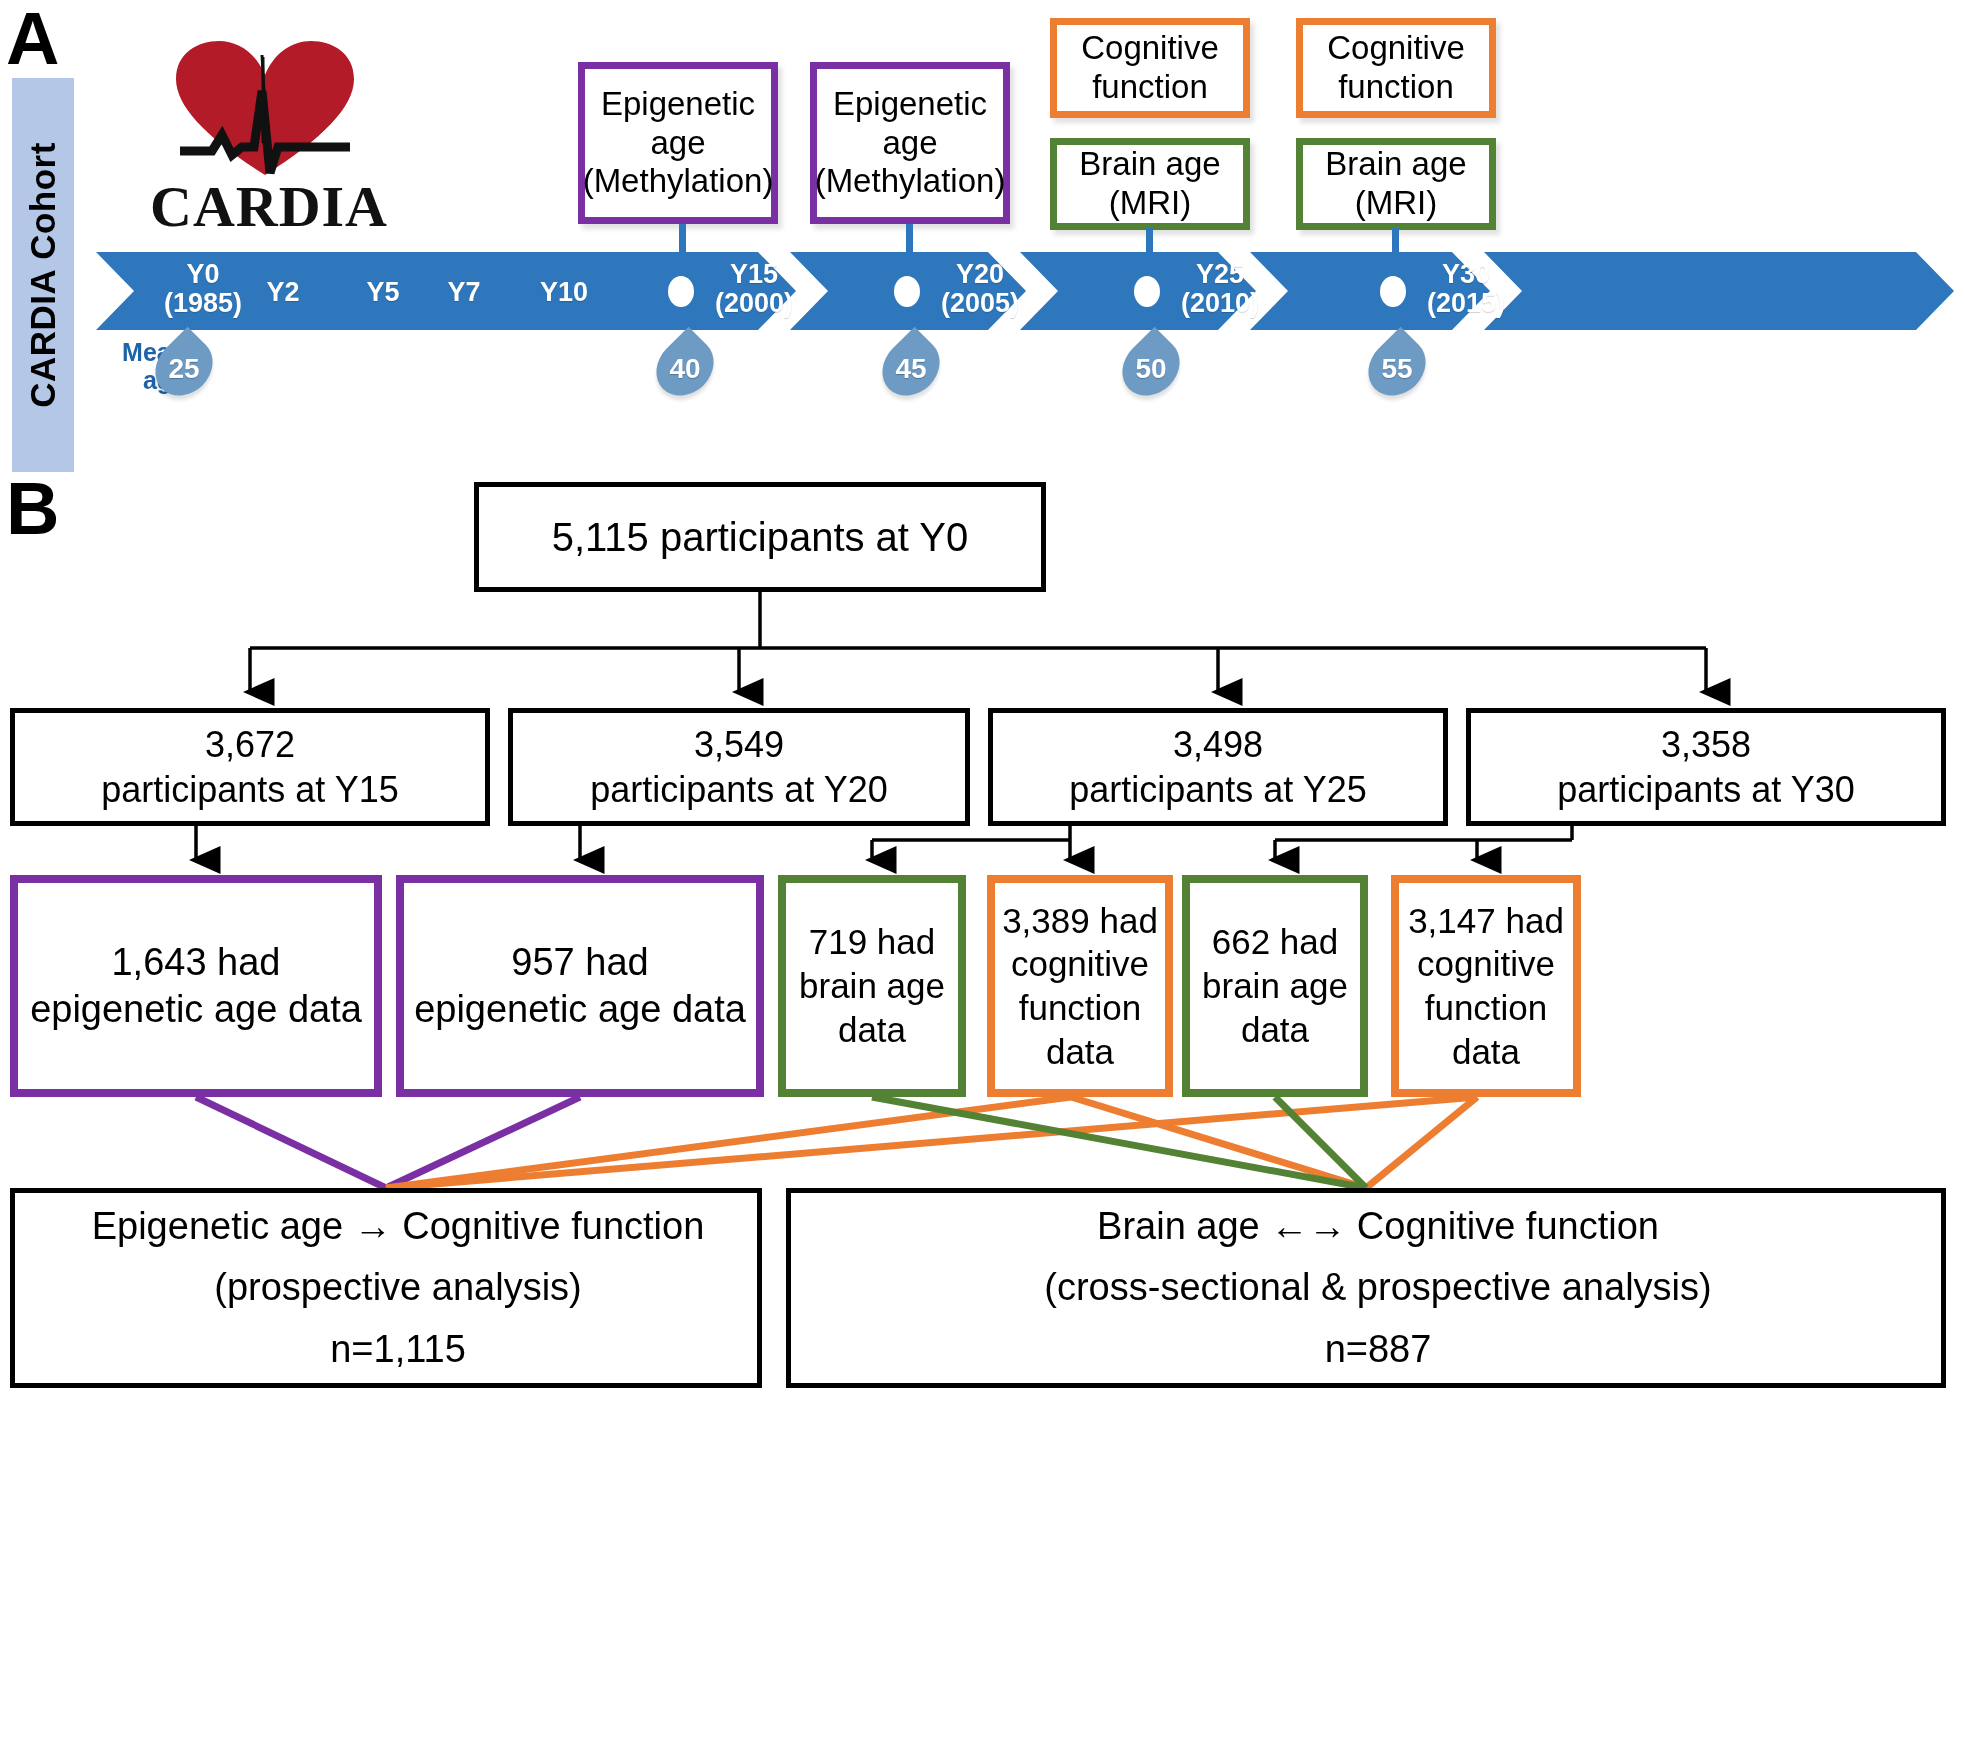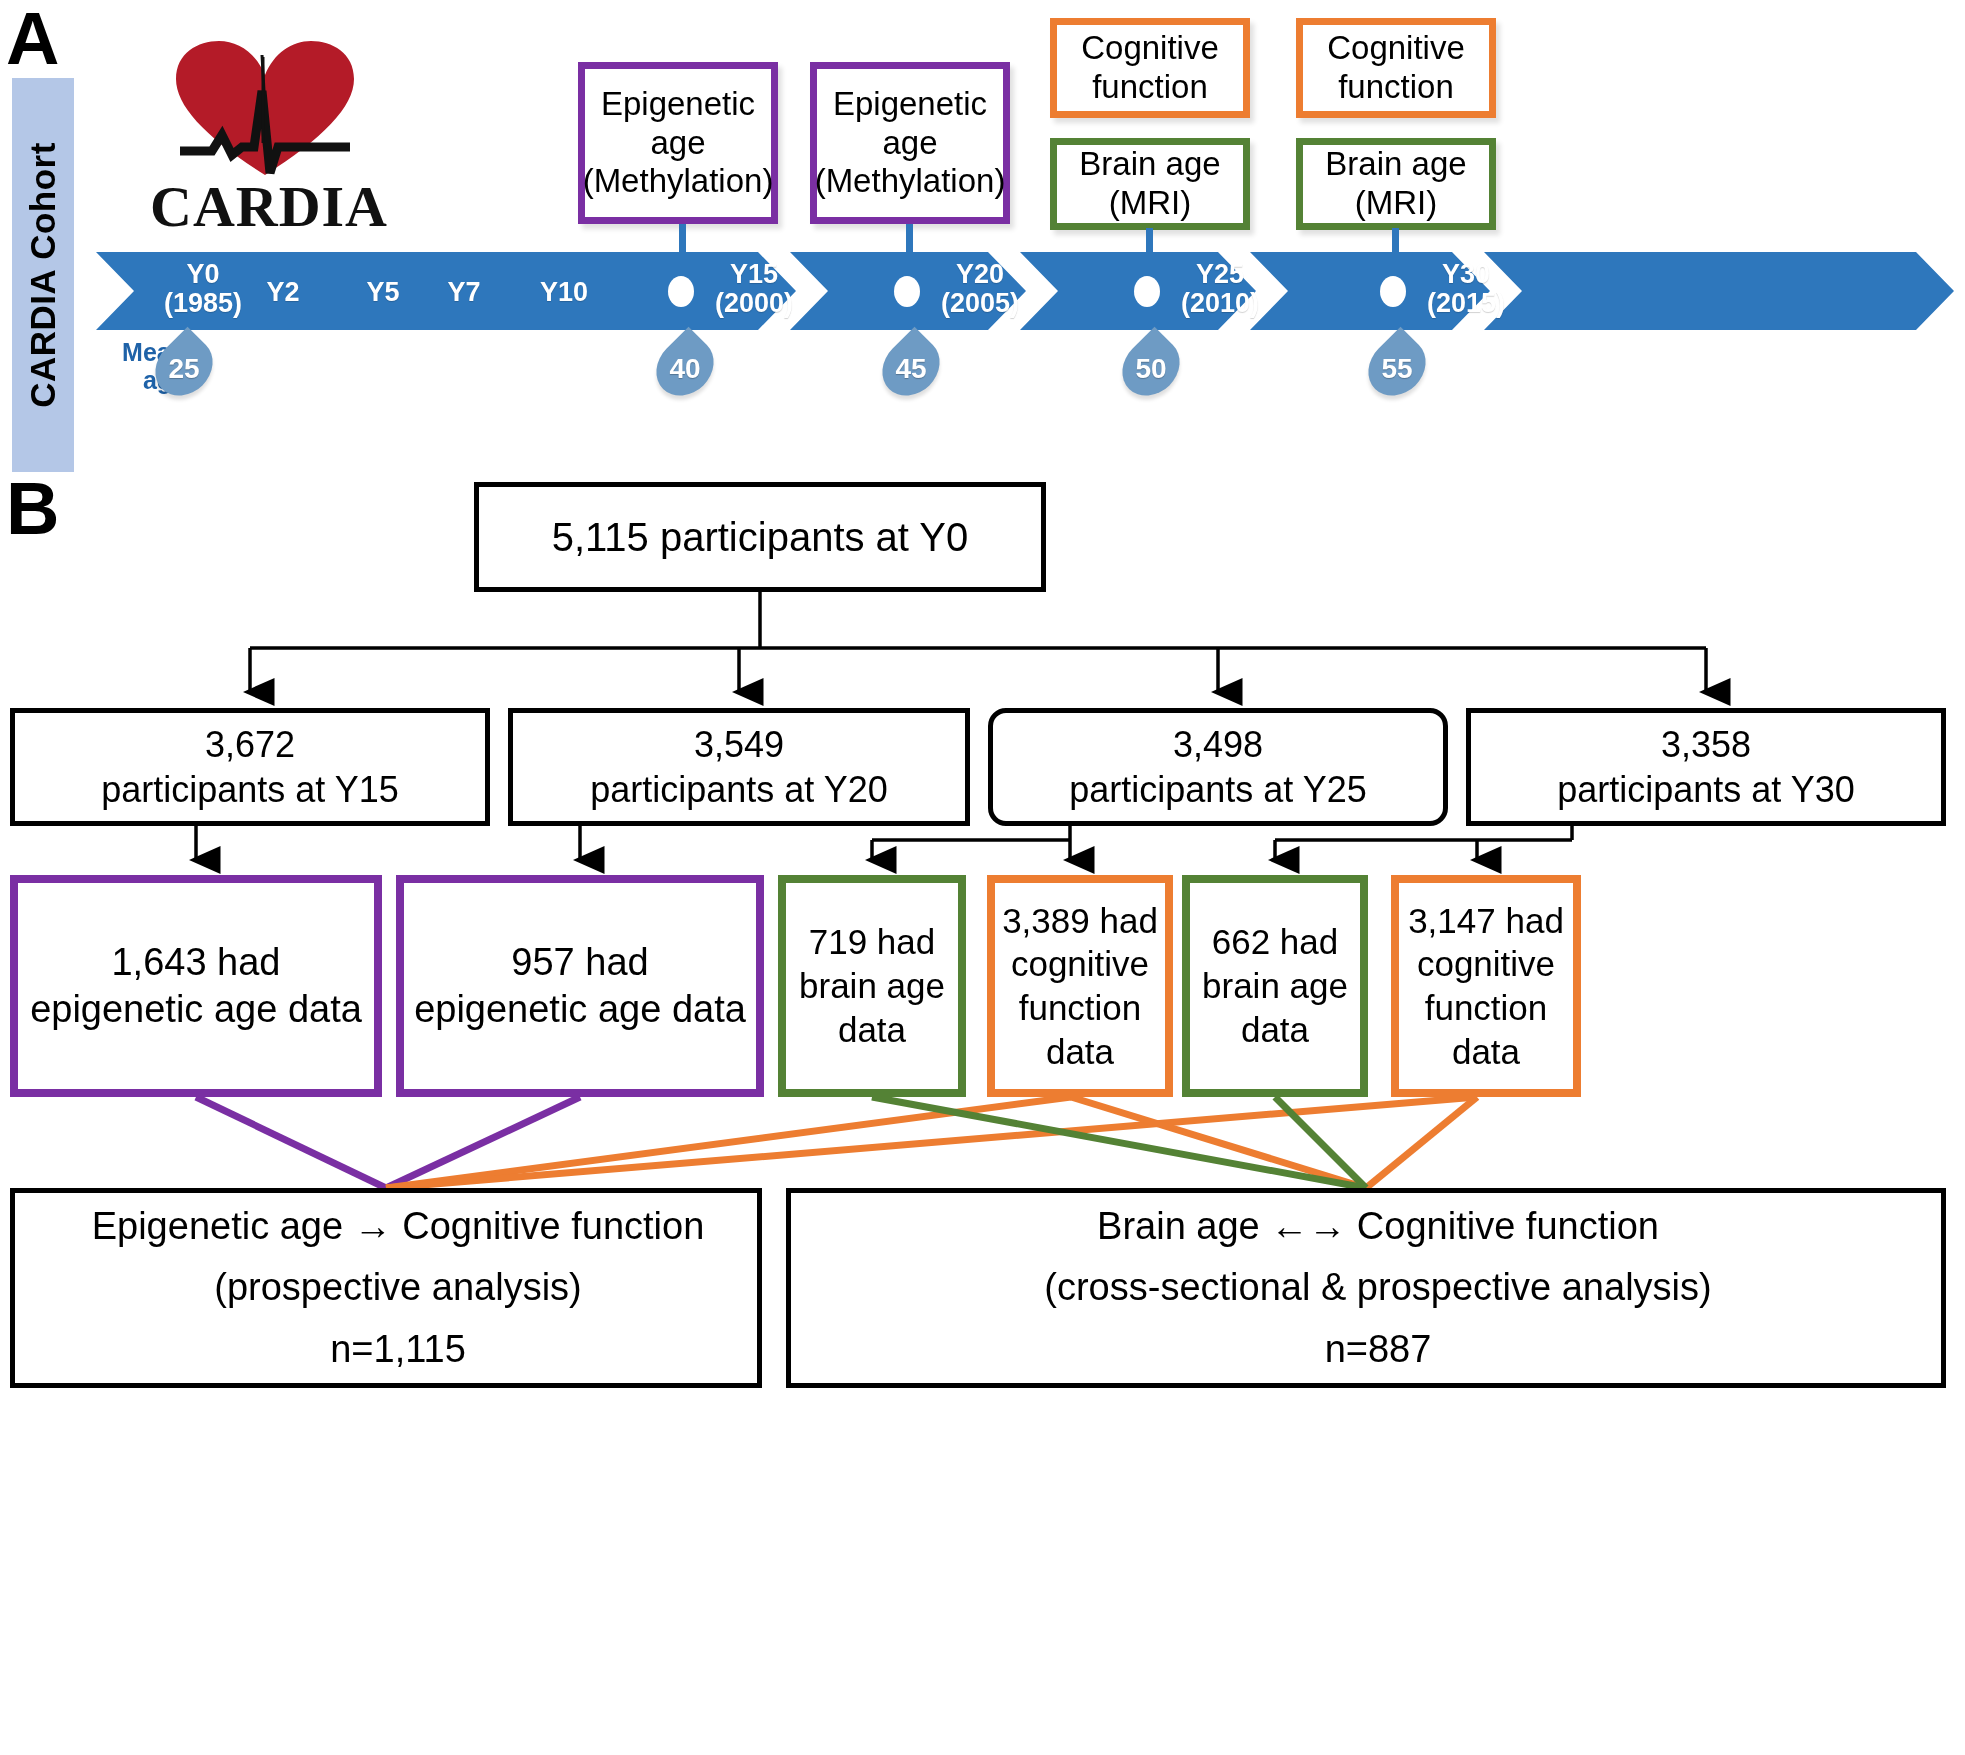--- a/index.html
+++ b/index.html
@@ -169,21 +169,21 @@
   .fbox.purple { border: 8px solid #7A2FA3; }
   .fbox.orange { border: 8px solid #ED7D31; margin-left: 9px; }
   .fbox.green  { border: 8px solid #548235; }
   .fbox .inner { padding: 0 6px; }
 
   #box-top     { left: 474px;  top:  42px; width: 572px;  height: 110px; font-size: 40px; }
 
   .row2 { top: 268px; height: 118px; font-size: 36px; }
   #box-y15 { left: 10px;   width: 480px; }
   #box-y20 { left: 508px;  width: 462px; }
-  #box-y25 { left: 988px;  width: 460px; border-radius: 18px; }
+  #box-y25 { left: 988px;  width: 460px; }
   #box-y30 { left: 1466px; width: 480px; }
 
   .row3 { top: 435px; height: 222px; }
   #box-epi15 { left: 10px;   width: 372px; font-size: 38px; }
   #box-epi20 { left: 396px;  width: 368px; font-size: 38px; }
   #box-brain25 { left: 778px;  width: 188px; font-size: 35px; }
   #box-cog25   { left: 978px;  width: 186px; font-size: 35px; }
   #box-brain30 { left: 1182px; width: 186px; font-size: 35px; }
   #box-cog30   { left: 1382px; width: 190px; font-size: 35px; }
 

